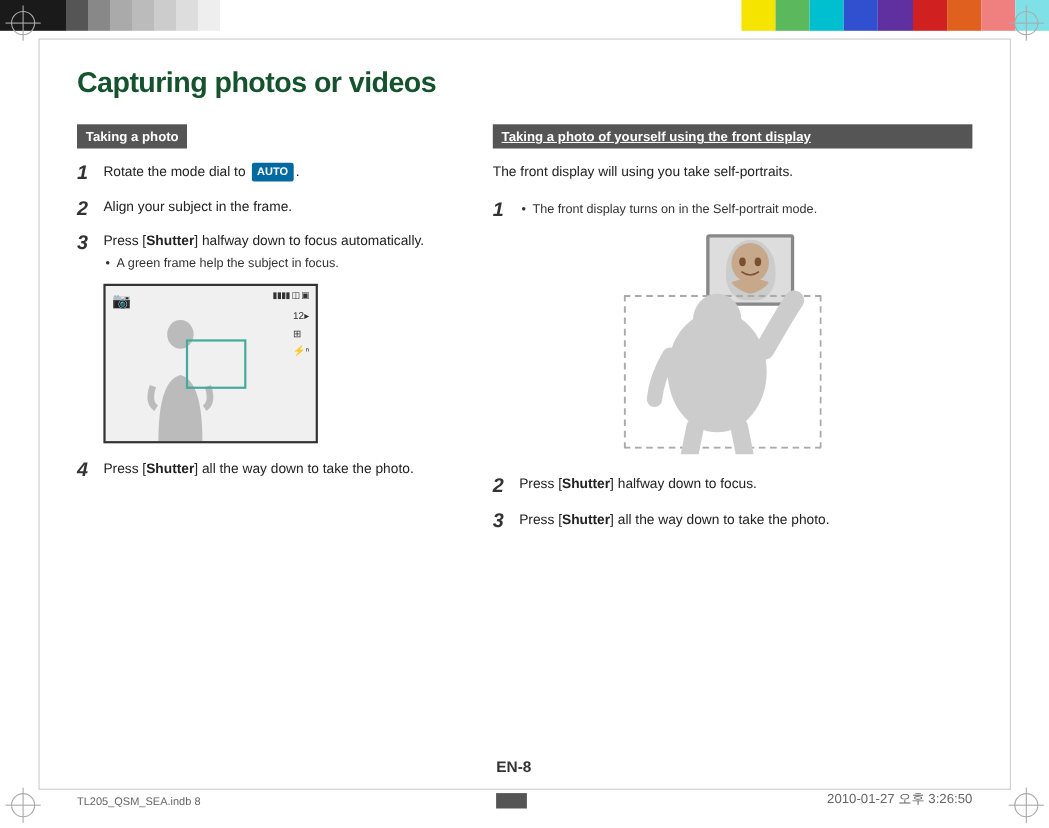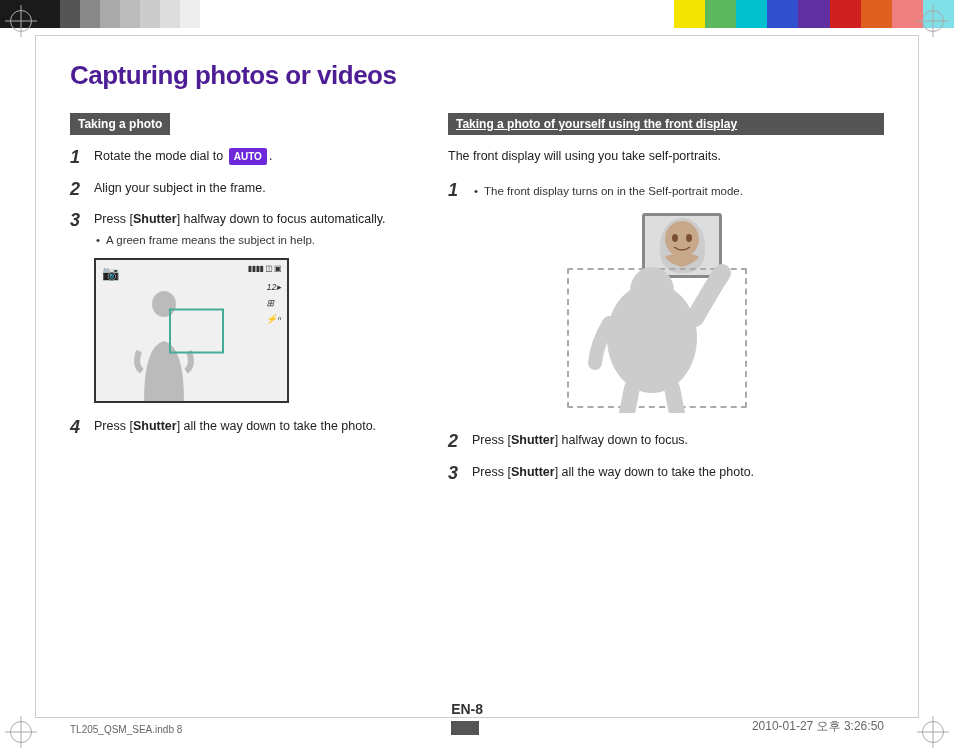--- a/index.html
+++ b/index.html
@@ -73,21 +73,21 @@
       top: 60px;
       left: 70px;
       right: 70px;
       bottom: 60px;
     }
 
     
     .page-title {
       font-size: 26px;
       font-weight: bold;
-      color: #4c1d95;
+      color: #14532d;
       margin-bottom: 22px;
       letter-spacing: -0.5px;
     }
 
     
     .columns {
       display: flex;
       gap: 18px;
       align-items: flex-start;
     }
@@ -154,21 +154,21 @@
     }
     .bullet-item::before {
       content: '•';
       position: absolute;
       left: 2px;
     }
 
     
     .auto-badge {
       display: inline-block;
-      background: #6d28d9;
+      background: #0369a1;
       color: #fff;
       font-size: 10px;
       font-weight: bold;
       padding: 1px 5px;
       border-radius: 2px;
       margin: 0 2px;
       vertical-align: middle;
     }
 
     
@@ -207,21 +207,20 @@
 
     .vf-right-icons {
       position: absolute;
       right: 6px;
       top: 22px;
       display: flex;
       flex-direction: column;
       gap: 6px;
       font-size: 9px;
       color: #333;
-      font-style: italic;
     }
 
     .vf-green-frame {
       position: absolute;
       top: 50%;
       left: 38%;
       transform: translateY(-50%);
       width: 55px;
       height: 45px;
       border: 2px solid #4a9;
@@ -289,21 +288,21 @@
       display: flex;
       justify-content: space-between;
       align-items: flex-end;
       padding: 0 70px;
     }
 
     .page-num-block {
       display: flex;
       flex-direction: column;
       align-items: flex-start;
-      gap: 4px;
+      gap: 16px;
     }
 
     .page-num-text {
       font-size: 14px;
       font-weight: bold;
       color: #333;
     }
 
     .page-num-bar {
       width: 28px;
@@ -446,21 +445,21 @@
       <div class="step">
         <span class="step-num"><em>2</em></span>
         <span class="step-text">Align your subject in the frame.</span>
       </div>
 
       
       <div class="step">
         <span class="step-num"><em>3</em></span>
         <div>
           <span class="step-text">Press [<strong>Shutter</strong>] halfway down to focus automatically.</span>
-          <div class="bullet-item">A green frame means the subject in help.</div>
+          <div class="bullet-item">A green frame help the subject in focus.</div>
         </div>
       </div>
 
       
       <div class="camera-viewfinder">
         <div class="vf-camera-icon">📷</div>
         <div class="vf-status-bar">
           <span class="vf-battery">▮▮▮▮ ◫ ▣</span>
         </div>
         <div class="vf-right-icons">

